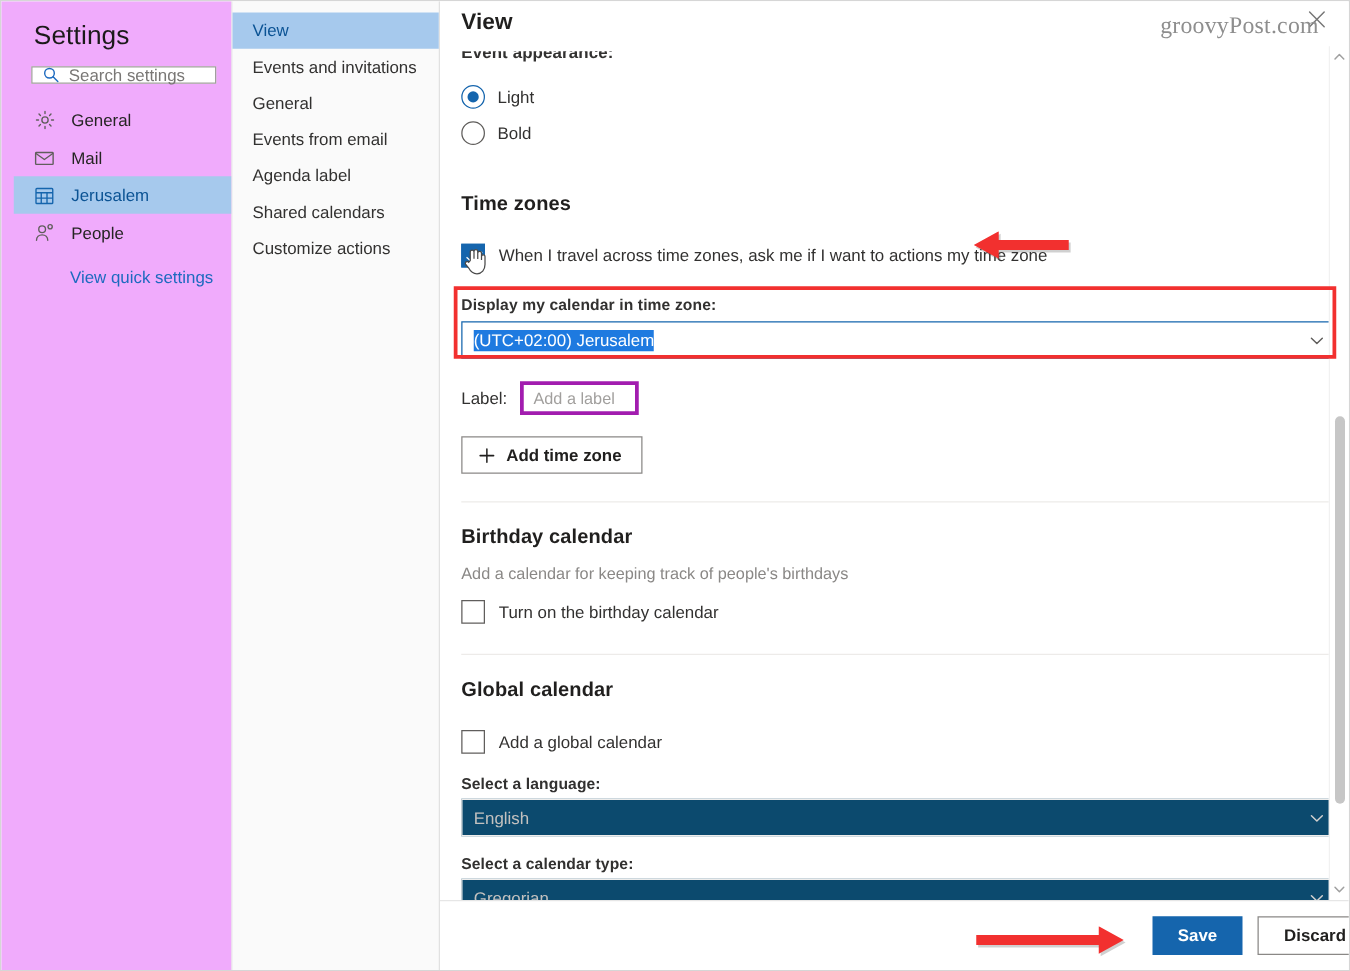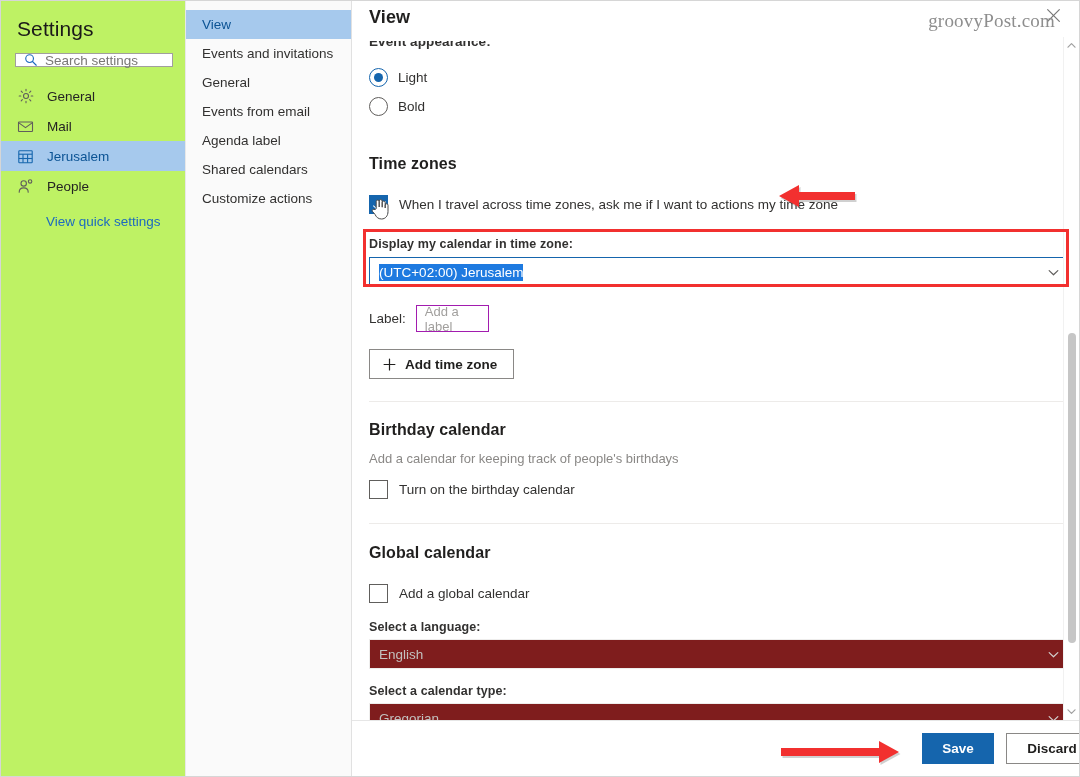--- a/index.html
+++ b/index.html
@@ -20,23 +20,24 @@
     background: #ffffff;
     border: 1px solid #d6d6d6;
     display: flex;
     overflow: hidden;
   }
 
   
   .sidebar {
     width: 184px;
     flex: 0 0 184px;
-    background: #bef264;
+    background: #f0abfc;
     padding-top: 8px;
     position: relative;
+    padding-left: 10px;
   }
 
   .settings-title {
     font-size: 21px;
     color: #1b1a19;
     padding: 8px 0 10px 16px;
     letter-spacing: .1px;
   }
 
   .search-wrap {
@@ -245,39 +246,39 @@
   .dropdown.focused { border: 1.6px solid #1565ad; }
   .dropdown .dd-val { flex: 1 1 auto; white-space: nowrap; overflow: hidden; }
   .dropdown .dd-val.selected-text {
     background: #1e7ae0;
     color: #ffffff;
     display: inline-block;
     flex: 0 0 auto;
     padding: 1px 0;
   }
   .dropdown.disabled {
-    background: #7f1d1d;
+    background: #0c4a6e;
     border-color: #eeedec;
     color: #c3c1bf;
     cursor: default;
     gap: 24px;
   }
   .chev { flex: 0 0 13px; height: 13px; color: #605e5c; }
   .dropdown.disabled .chev { color: #d2d0ce; }
 
   .label-inline {
     display: flex;
     align-items: center;
     gap: 10px;
   }
   .label-inline > .lbl { font-size: 13.5px; color: #323130; }
   .text-input {
-    width: 73px;
+    width: 95px;
     height: 27px;
-    border: 1px solid #a21caf;
+    border: 3px solid #a21caf;
     background: #fff;
     display: flex;
     align-items: center;
     padding: 0 8px;
     font-size: 13px;
     color: #a19f9d;
   }
 
   .btn-outline {
     height: 30px;

